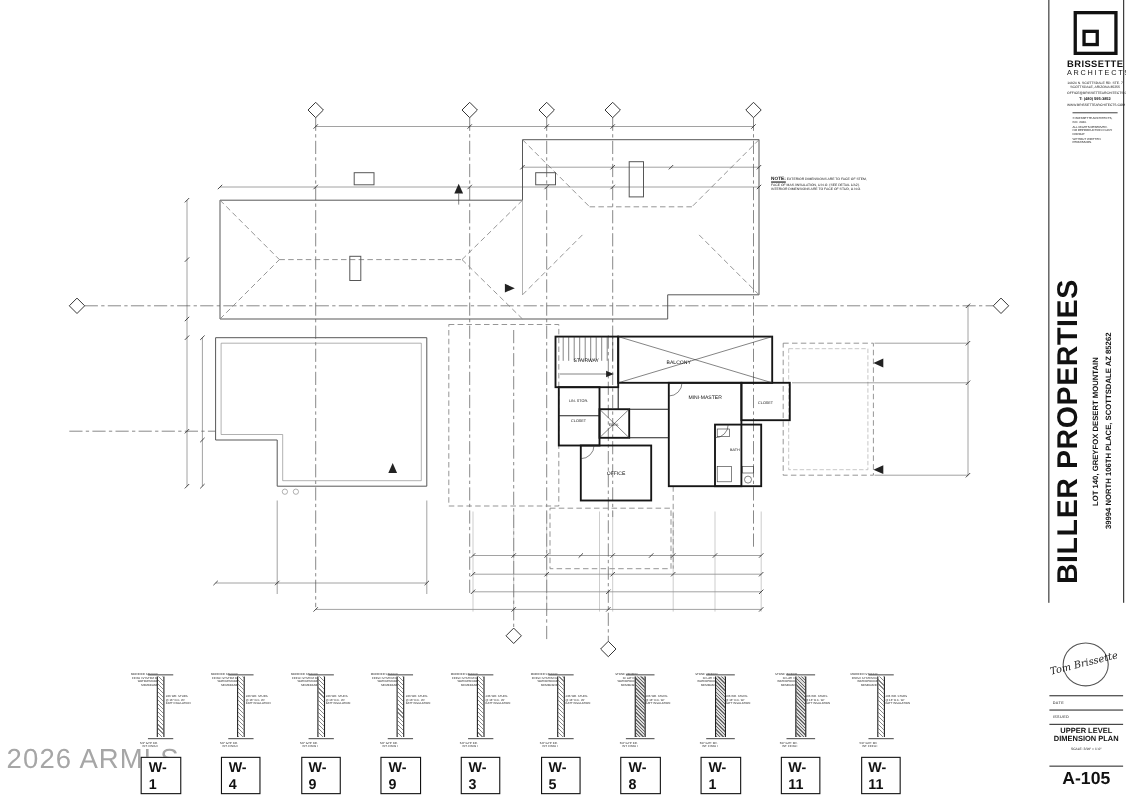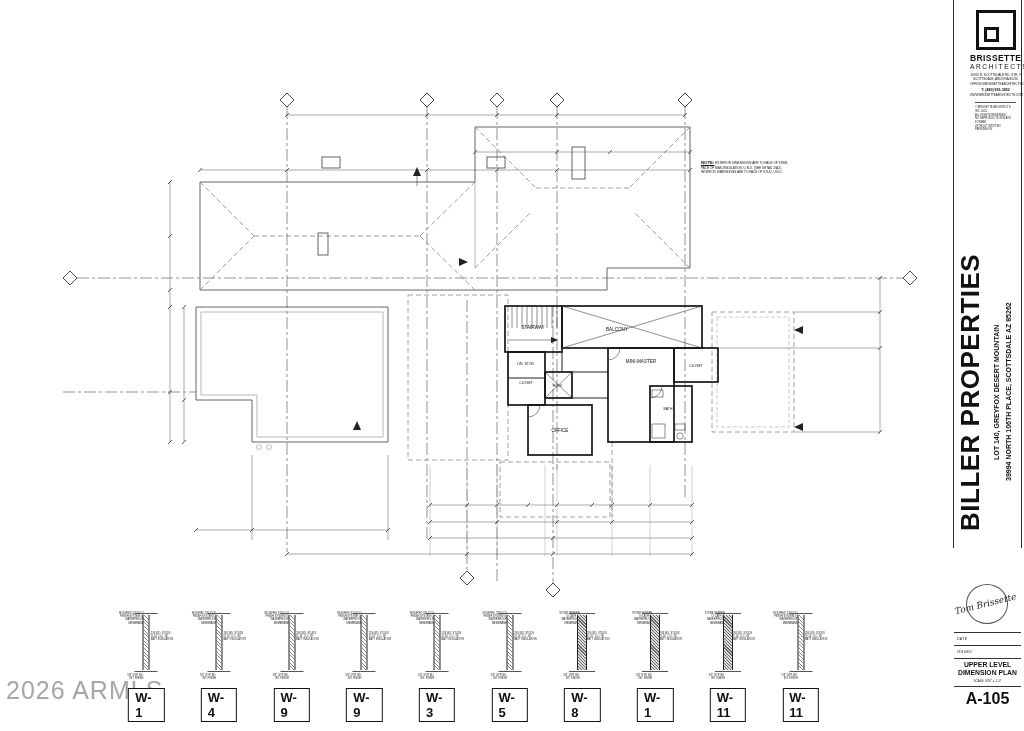--- a/index.html
+++ b/index.html
@@ -52,21 +52,21 @@
   .stamp{position:absolute;left:12px;top:584px;width:44px;height:42px;}
   .stamp-c{width:42px;height:40px;border:1px solid #555;border-radius:50%;box-sizing:border-box;}
   .stamp-sig{position:absolute;left:-12px;top:14px;width:70px;font-family:"DejaVu Serif",serif;
              font-style:italic;font-size:9px;transform:rotate(-14deg);color:#222;}
   .tbrows{position:absolute;left:0;right:0;top:632px;border-top:1px solid #333;}
   .tbrow{border-bottom:1px solid #333;height:12px;display:flex;align-items:center;
          padding:0 3px;font-size:3.4px;letter-spacing:.4px;}
   .sheetbox{position:absolute;left:0;right:0;top:658px;bottom:0;text-align:center;}
   .sh-t{font-weight:bold;font-size:6.8px;line-height:1.25;margin-top:3px;}
   .sh-s{font-size:3px;margin-top:1px;}
-  .sh-n{font-weight:bold;font-size:16px;margin-top:3px;border-top:1px solid #333;padding-top:3px;}
+  .sh-n{font-weight:bold;font-size:16px;margin-top:13px;border-top:1px solid #333;padding-top:3px;}
 
   
   #wstrip{left:110px;top:610px;width:800px;height:100px;display:flex;}
   .wd{position:relative;width:72.7px;height:100px;}
   .wd-wall{position:absolute;left:50%;top:5px;transform:translateX(-50%);width:7px;height:55px;
            border-left:1px solid #222;border-right:1px solid #222;box-sizing:border-box;
            background:repeating-linear-gradient(45deg,#8a8a8a 0 .7px,transparent .7px 2.6px);}
   .wd.stone .wd-wall{width:10px;background:
       repeating-linear-gradient(45deg,#6a6a6a 0 .9px,transparent .9px 2.2px),#dcdcdc;}
   .wd-wall::before{content:"";position:absolute;left:-9px;right:-9px;top:-2px;border-top:.7px solid #555;}

